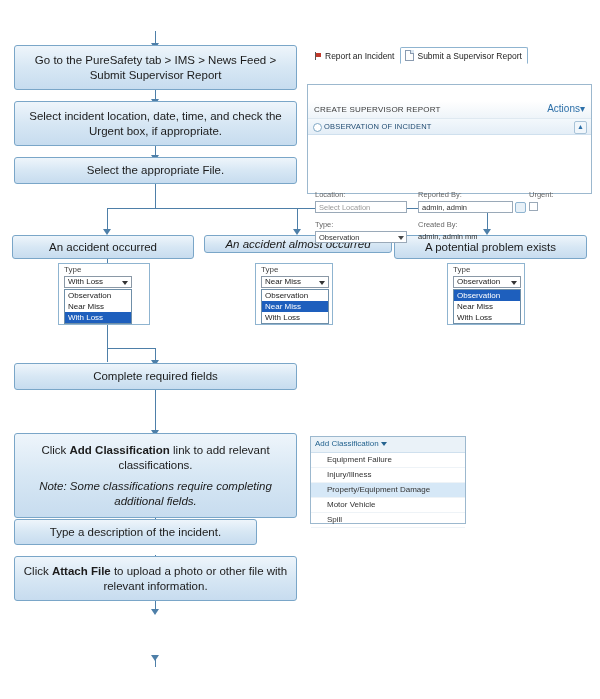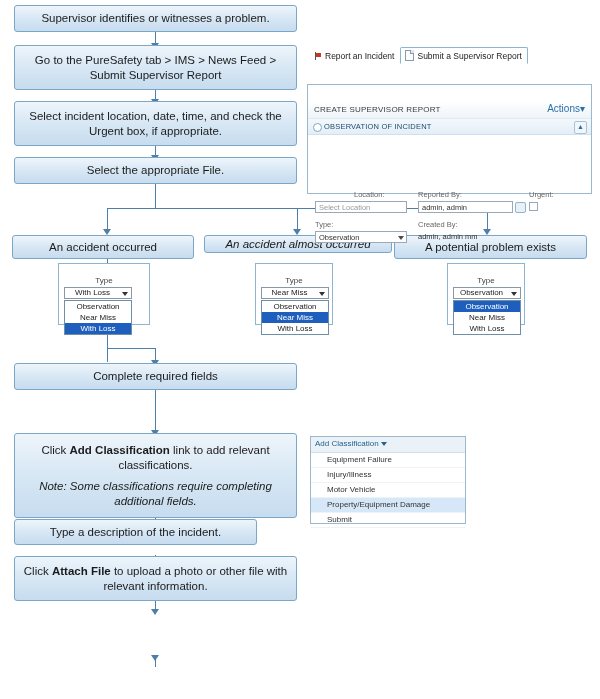--- a/index.html
+++ b/index.html
@@ -228,22 +228,21 @@
     font-size: 7.5px;
     color: #333;
   }
 
   
   .typewidget {
     position: absolute;
     box-sizing: border-box;
     border: 1px solid #8fb4d0;
     background: #ffffff;
-    padding: 12px 5px 5px 5px;
-    text-align: center;
+    padding: 1px 5px 5px 5px;
   }
   .tw-label {
     font-size: 8px;
     color: #444;
     margin-bottom: 2px;
   }
   .tw-select {
     position: relative;
     box-sizing: border-box;
     height: 12px;
@@ -356,23 +355,20 @@
 
   <div class="vline" style="left:155px; top:555px; height:12px;"></div>
   <div class="arrow-down" style="left:151px; top:565px;"></div>
 
   <div class="vline" style="left:155px; top:601px; height:10px;"></div>
   <div class="arrow-down" style="left:151px; top:609px;"></div>
 
   <div class="vline" style="left:155px; top:657px; height:10px;"></div>
   <div class="arrow-down" style="left:151px; top:655px;"></div>
 
-  <div class="flowbox" style="left:14px; top:5px; width:283px; height:27px;">
-    <span class="inner">Supervisor identifies or witnesses a problem.</span>
-  </div>
 
   <div class="flowbox" style="left:14px; top:45px; width:283px; height:45px;">
     <span class="inner">Go to the PureSafety tab &gt; IMS &gt; News Feed &gt; Submit Supervisor Report</span>
   </div>
 
   <div class="flowbox" style="left:14px; top:101px; width:283px; height:45px;">
     <span class="inner">Select incident location, date, time, and check the Urgent box, if appropriate.</span>
   </div>
 
   <div class="flowbox" style="left:14px; top:157px; width:283px; height:27px;">
@@ -431,21 +427,21 @@
       <span class="rp-actions">
         <span>Actions</span>▾
       </span>
     </div>
     <div class="rp-sub">
       <span class="rp-sub-bullet"></span>
       <span class="rp-sub-title">OBSERVATION OF INCIDENT</span>
       <span class="rp-collapse">▲</span>
     </div>
     <div class="rp-body">
-      <span class="fld fld-label" style="left:7px; top:55px;margin-left:39px;">Location:</span>
+      <span class="fld fld-label" style="left:7px; top:55px;">Location:</span>
       <div class="inputbox placeholder" style="left:7px; top:66px; width:92px;">Select Location</div>
 
       <span class="fld fld-label" style="left:110px; top:55px;">Reported By:</span>
       <div class="inputbox" style="left:110px; top:66px; width:95px;">admin, admin</div>
       <span class="mini-icon" style="left:207px; top:67px;"></span>
 
       <span class="fld fld-label" style="left:221px; top:55px;">Urgent:</span>
       <span class="checkbox" style="left:221px; top:67px;"></span>
 
       <span class="fld fld-label" style="left:7px; top:85px;">Type:</span>
@@ -485,18 +481,18 @@
       <div>With Loss</div>
     </div>
   </div>
 
   <div class="classif" style="left:310px; top:436px; width:156px; height:88px;">
     <div class="classif-head">
       <span>Add Classification</span><span class="caret"></span>
     </div>
     <div class="classif-item">Equipment Failure</div>
     <div class="classif-item">Injury/Illness</div>
+    <div class="classif-item hl">Property/Equipment Damage</div>
     <div class="classif-item">Motor Vehicle</div>
-    <div class="classif-item hl">Property/Equipment Damage</div>
-    <div class="classif-item">Submit</div>
+    <div class="classif-item">Spill</div>
   </div>
 
 </div>
 
 </body></html>

